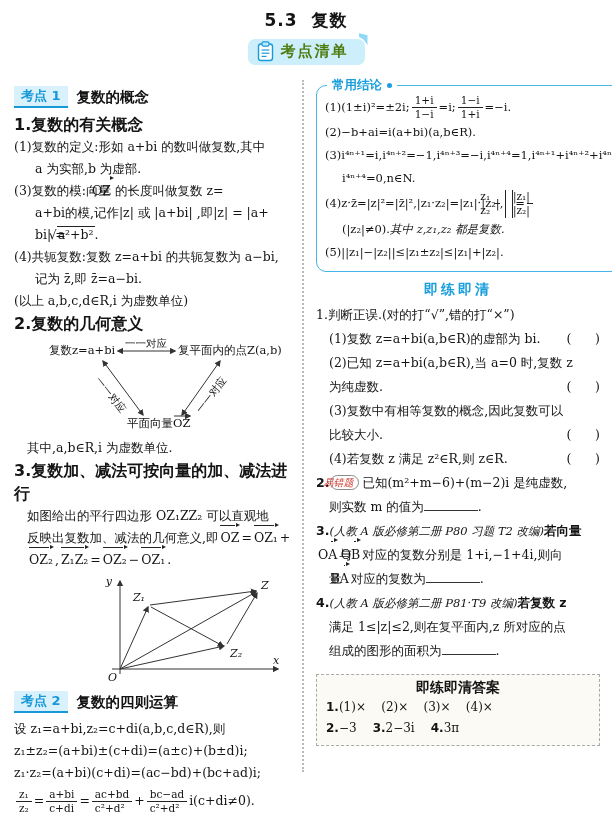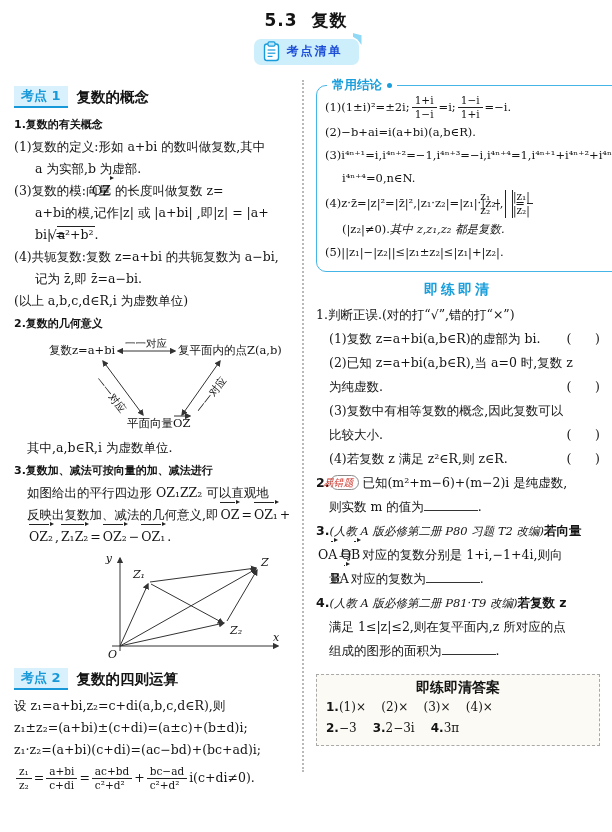--- a/index.html
+++ b/index.html
@@ -6,37 +6,37 @@
   .page{position:relative;width:612px;height:832px;background:#fff;color:#141414;
         font-family:"DejaVu Serif","Liberation Serif",serif;overflow:hidden;}
   .hei{font-family:"DejaVu Sans","Liberation Sans",sans-serif;font-weight:bold;}
   
   .page-title{padding-top:9px;text-align:center;font-family:"DejaVu Sans","Liberation Sans",sans-serif;
               font-weight:bold;font-size:17px;letter-spacing:1px;}
   .page-title .tnum{margin-right:14px;}
   .banner-wrap{text-align:center;margin-top:7px;}
   .banner{position:relative;display:inline-flex;align-items:center;gap:6px;background:#cdeefb;
           border-radius:7px;padding:2px 16px 3px 8px;}
-  .banner .btxt{color:#1d4ed8;font-family:"DejaVu Sans","Liberation Sans",sans-serif;
-                font-weight:bold;font-size:12px;letter-spacing:2px;}
+  .banner .btxt{color:#4d7c0f;font-family:"DejaVu Sans","Liberation Sans",sans-serif;
+                font-weight:bold;font-size:15px;letter-spacing:2px;}
   .banner::after{content:"";position:absolute;right:-3px;top:-6px;width:9px;height:12px;
                  background:#8fd8f6;clip-path:polygon(0 0,100% 18%,100% 100%,55% 55%,0 30%);}
   
   .divider{position:absolute;left:302px;top:80px;height:692px;border-left:2px dotted #b9b9b9;}
   .col-left{position:absolute;left:14px;top:86px;width:284px;}
   .col-right{position:absolute;left:316px;top:77px;width:284px;}
   
   .kp-head{display:flex;align-items:center;gap:9px;margin-bottom:5px;}
   .kp-chip{display:inline-block;background:#d8f1fd;color:#1798d8;border-bottom:2px solid #1798d8;
            font-family:"DejaVu Sans","Liberation Sans",sans-serif;font-weight:bold;
            font-size:13px;padding:1px 7px 1px;white-space:nowrap;}
   .kp-title{font-family:"DejaVu Sans","Liberation Sans",sans-serif;font-weight:bold;font-size:14.5px;}
   
   .ln{font-size:12.5px;line-height:22px;}
-  .bsec{font-family:"DejaVu Sans","Liberation Sans",sans-serif;font-weight:bold;font-size:11px;line-height:23px;}
+  .bsec{font-family:"DejaVu Sans","Liberation Sans",sans-serif;font-weight:bold;font-size:16px;line-height:23px;}
   .hang{padding-left:21px;text-indent:-21px;}
   .ind{padding-left:13px;}
   
   .vec{position:relative;display:inline-block;margin:0 2px;}
   .vec::before{content:"";position:absolute;left:0;right:4px;top:-2px;border-top:1px solid #222;}
   .vec::after{content:"";position:absolute;right:-1px;top:-4.5px;width:0;height:0;
               border-top:2.5px solid transparent;border-bottom:2.5px solid transparent;border-left:4px solid #222;}
   
   .sqrt{display:inline-block;white-space:nowrap;}
   .sqrt-body{border-top:1px solid #222;padding:0 1px;}

